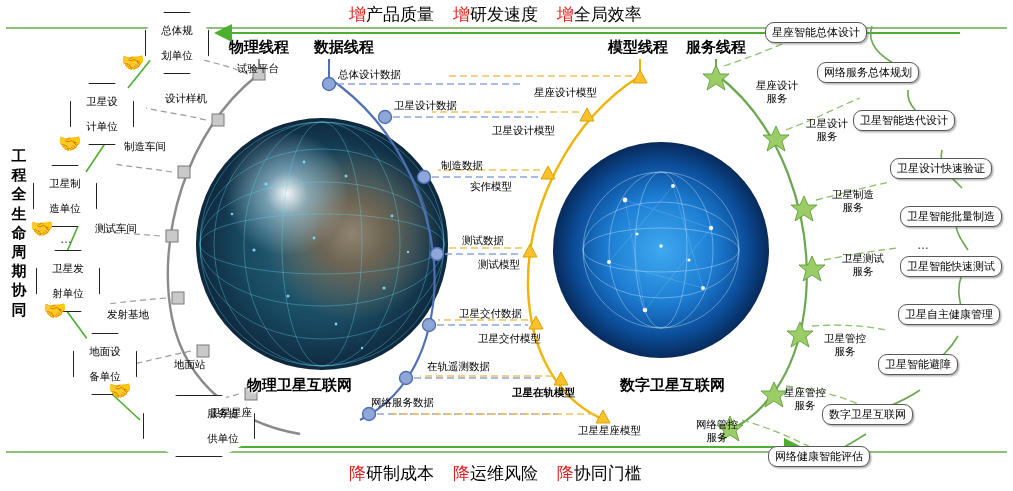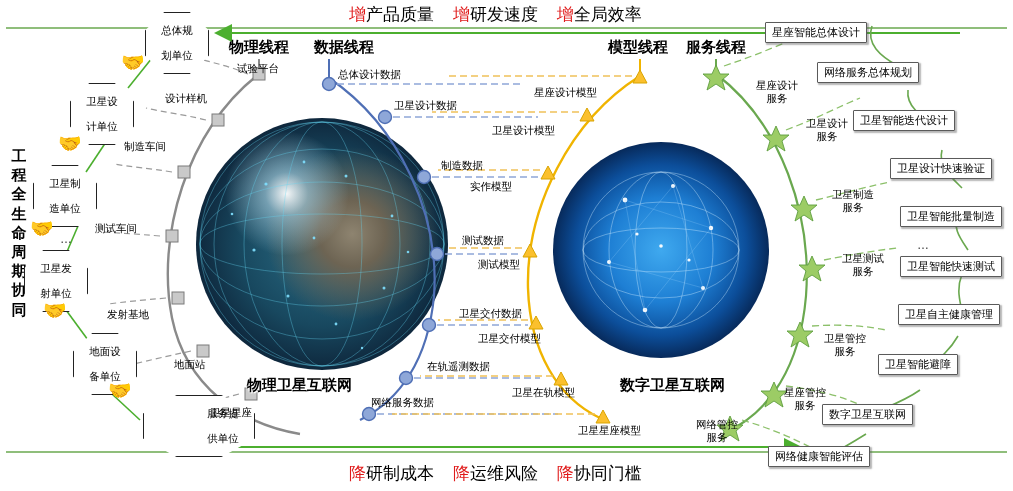--- a/index.html
+++ b/index.html
@@ -18,21 +18,21 @@
 
   .vtext{position:absolute;width:26px;font-size:15px;font-weight:bold;color:#000;
          text-align:center;line-height:1.28;}
 
   .oct{position:absolute;width:62px;height:60px;background:#fff;border:1.3px solid #222;
        display:flex;align-items:center;justify-content:center;text-align:center;
        font-size:10.5px;line-height:1.18;color:#000;
        clip-path:polygon(30% 0,70% 0,100% 30%,100% 70%,70% 100%,30% 100%,0 70%,0 30%);}
   .oct span{display:block;}
 
-  .cap{position:absolute;background:#fff;border:1.4px solid #5a5a5a;border-radius:1px;
+  .cap{position:absolute;background:#fff;border:1.4px solid #5a5a5a;border-radius:9px;
        padding:2px 6px;font-size:11px;white-space:nowrap;color:#000;
        box-shadow:1.5px 1.5px 1.5px rgba(90,90,90,.45);}
 
   .flab{position:absolute;white-space:nowrap;font-size:10.5px;color:#000;text-align:center;line-height:1.2;}
   .flab.two{white-space:normal;width:54px;}
 
   .dots{position:absolute;font-size:12px;color:#333;letter-spacing:2px;}
 
   .globe{position:absolute;border-radius:50%;overflow:hidden;}
 </style>
@@ -255,21 +255,21 @@
 
   <div class="oct" style="left:145px;top:12px;">
     <span><span>总体规</span><br><span>划单位</span></span>
     </div>
   <div class="oct" style="left:70px;top:83px;">
     <span><span>卫星设</span><br><span>计单位</span></span>
     </div>
   <div class="oct" style="left:33px;top:165px;">
     <span><span>卫星制</span><br><span>造单位</span></span>
     </div>
-  <div class="oct" style="left:24px;top:250px;">
+  <div class="oct" style="left:36px;top:250px;">
     <span><span>卫星发</span><br><span>射单位</span></span>
     </div>
   <div class="oct" style="left:73px;top:333px;">
     <span><span>地面设</span><br><span>备单位</span></span>
     </div>
   <div class="oct" style="left:143px;top:395px;padding-left:48px;">
     <span><span>服务提</span><br><span>供单位</span></span>
     </div>
   <div class="dots" style="left:60px;top:232px;">…</div>
 
@@ -293,21 +293,21 @@
   <div class="flab" style="left:462px;top:234px;">测试数据</div>
   <div class="flab" style="left:459px;top:307px;">卫星交付数据</div>
   <div class="flab" style="left:427px;top:360px;">在轨遥测数据</div>
   <div class="flab" style="left:371px;top:396px;">网络服务数据</div>
 
   <div class="flab" style="left:534px;top:86px;">星座设计模型</div>
   <div class="flab" style="left:492px;top:124px;">卫星设计模型</div>
   <div class="flab" style="left:470px;top:180px;">实作模型</div>
   <div class="flab" style="left:478px;top:258px;">测试模型</div>
   <div class="flab" style="left:478px;top:332px;">卫星交付模型</div>
-  <div class="flab" style="left:512px;top:386px;">卫星在轨模型</div>
+  <div class="flab" style="left:512px;top:386px;font-weight:bold;">卫星在轨模型</div>
   <div class="flab" style="left:578px;top:424px;">卫星星座模型</div>
 
   <div class="flab two" style="left:750px;top:79px;">
     <span>星座设计</span><br><span>服务</span></div>
   <div class="flab two" style="left:800px;top:117px;">
     <span>卫星设计</span><br><span>服务</span></div>
   <div class="flab two" style="left:826px;top:188px;text-align:center;">
     <span>卫星制造</span><br><span>服务</span></div>
   <div class="flab two" style="left:836px;top:252px;">
     <span>卫星测试</span><br><span>服务</span></div>

